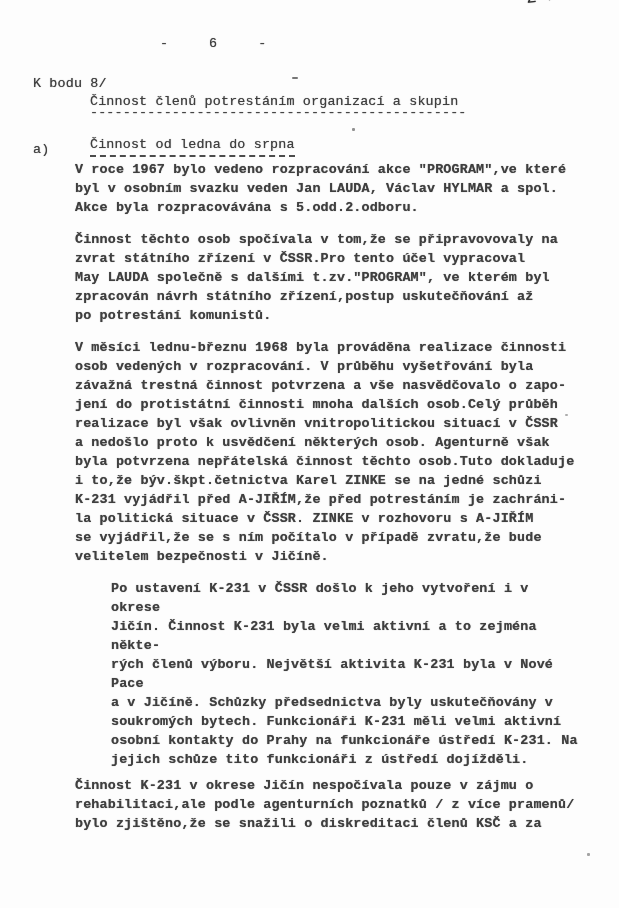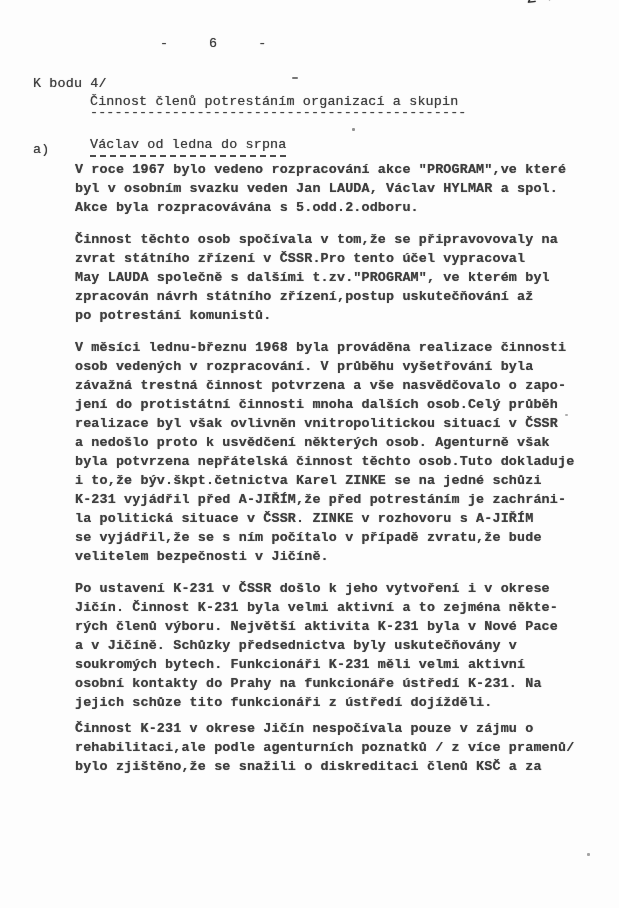--- a/index.html
+++ b/index.html
@@ -30,21 +30,21 @@
   .section-rule { display:block; line-height:9px; margin-top:-3px; white-space:pre; }
 
   .item-label { position:absolute; left:33px; top:140px; }
   .item-title {
     position:absolute; left:90px; top:135px;
     border-bottom:2px dashed #4c4c4c; padding-bottom:1px; white-space:pre;
   }
 
   .doc-body { position:absolute; left:75px; top:160px; width:505px; }
   .para { margin:0 0 13px 0; white-space:pre-line;font-weight:bold; }
-  .para.tight { margin-bottom:7px; }
+  .para.tight { margin-bottom:7px;margin-left:36px; }
   .subheading-row { margin:16px 0 10px 0; }
   .subheading {
     display:inline-block; border-bottom:2px dashed #4c4c4c;
     padding-bottom:1px; white-space:pre;
   }
 
   .speck { position:absolute; background:#4a4a4a; border-radius:1px; }
   .speck.s1 { left:292px; top:77px; width:6px; height:2px; opacity:.75; }
   .speck.s2 { left:352px; top:128px; width:3px; height:3px; opacity:.6; }
   .speck.s3 { left:565px; top:414px; width:3px; height:2px; opacity:.45; }
@@ -52,29 +52,29 @@
 </style>
 </head>
 <body>
 
 <div class="page typed">
 
   <div class="corner-mark">24</div>
 
   <div class="page-number">-     6     -</div>
 
-  <div class="section-label">K bodu 4/</div>
+  <div class="section-label">K bodu 8/</div>
 
   <div class="section-title-block">
     <span class="section-title">Činnost členů potrestáním organizací a skupin</span>
     <span class="section-rule">----------------------------------------------</span>
   </div>
 
   <div class="item-label">a)</div>
-  <div class="item-title">Václav od ledna do srpna</div>
+  <div class="item-title">Činnost od ledna do srpna</div>
 
   <main class="doc-body">
     <p class="para">V roce 1967 bylo vedeno rozpracování akce "PROGRAM",ve které
 byl v osobním svazku veden Jan LAUDA, Václav HYLMAR a spol.
 Akce byla rozpracovávána s 5.odd.2.odboru.</p>
     <p class="para">Činnost těchto osob spočívala v tom,že se připravovovaly na
 zvrat státního zřízení v ČSSR.Pro tento účel vypracoval
 May LAUDA společně s dalšími t.zv."PROGRAM", ve kterém byl
 zpracován návrh státního zřízení,postup uskutečňování až
 po potrestání komunistů.</p>

